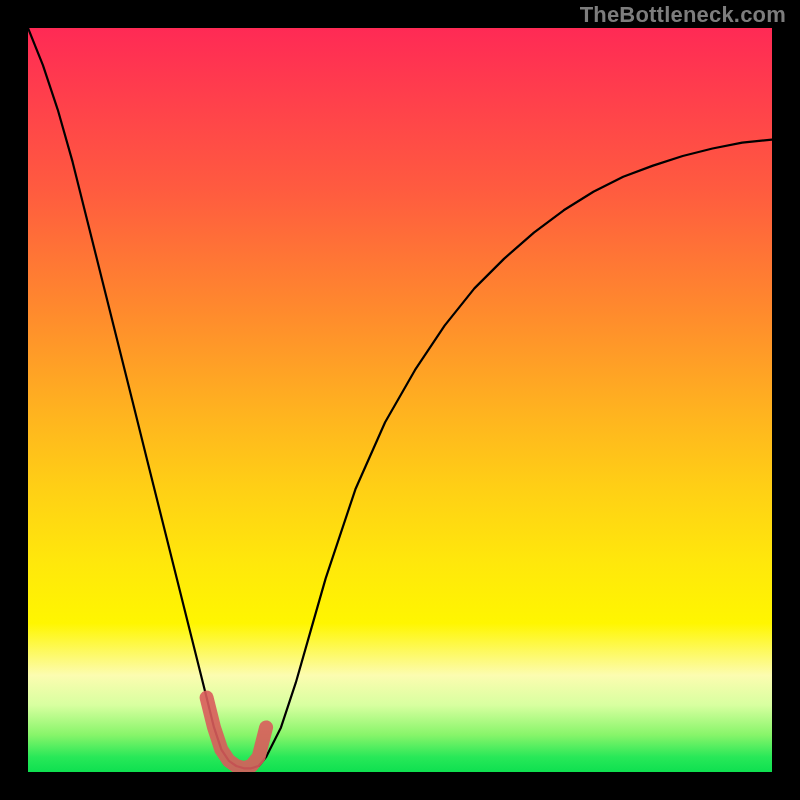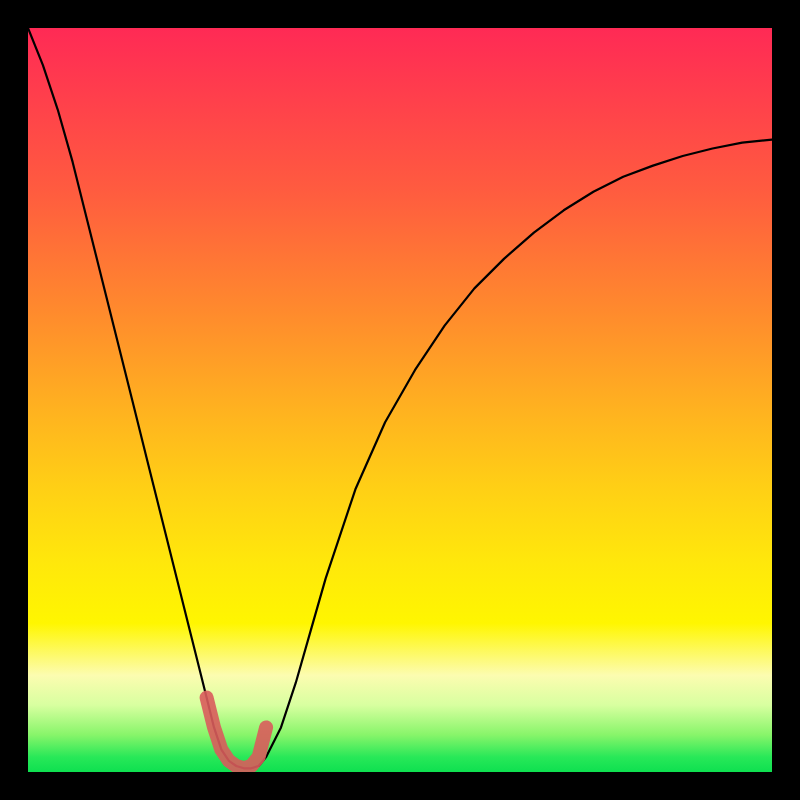--- a/index.html
+++ b/index.html
@@ -62,20 +62,21 @@
     position: absolute;
     inset: 0;
     z-index: 2;
   }
 </style>
 </head>
 <body>
 
 <div class="frame">
 
+  <div class="watermark">TheBottleneck.com</div>
 
   <div class="plot">
     <div class="gradient"></div>
     <svg class="curves" viewBox="0 0 744 744" preserveAspectRatio="none">
       <path fill="none" stroke="#000" stroke-width="2.2" stroke-linecap="round" stroke-linejoin="round" d="M0.0 0.0 L14.9 37.2 L29.8 81.8 L44.6 133.9 L59.5 193.4 L74.4 253.0 L89.3 312.5 L104.2 372.0 L119.0 431.5 L133.9 491.0 L148.8 550.6 L163.7 610.1 L178.6 669.6 L186.0 699.4 L193.4 721.7 L200.9 732.8 L208.3 738.0 L215.8 740.3 L223.2 740.3 L230.6 738.0 L238.1 729.1 L253.0 699.4 L267.8 654.7 L282.7 602.6 L297.6 550.6 L327.4 461.3 L357.1 394.3 L386.9 342.2 L416.6 297.6 L446.4 260.4 L476.2 230.6 L505.9 204.6 L535.7 182.3 L565.4 163.7 L595.2 148.8 L625.0 137.6 L654.7 128.0 L684.5 120.5 L714.2 114.6 L744.0 111.6"></path>
       <path fill="none" stroke="#d95c5c" stroke-width="14" stroke-linecap="round" stroke-linejoin="round" opacity="0.9" d="M178.6 669.6 L186.0 699.4 L193.4 721.7 L200.9 732.8 L208.3 738.0 L215.8 740.3 L223.2 738.0 L230.6 729.1 L238.1 699.4"></path>
     </svg>
   </div>
 
 </div>

